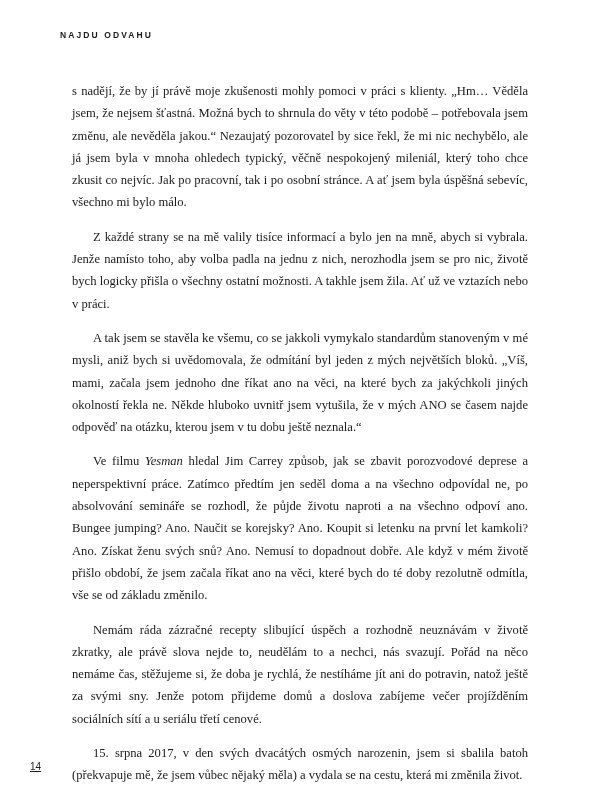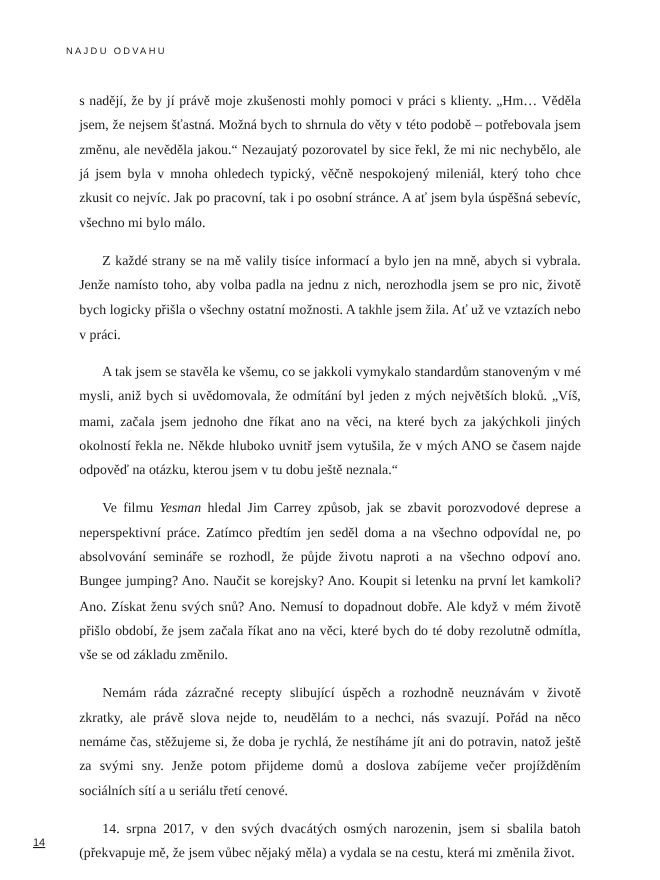--- a/index.html
+++ b/index.html
@@ -12,25 +12,25 @@
     width: 600px;
     height: 800px;
     background: #ffffff;
     font-family: "Liberation Serif", serif;
     color: #1a1a1a;
     overflow: hidden;
     box-sizing: border-box;
   }
   .running-head {
     position: absolute;
-    top: 41px;
+    top: 30px;
     left: 60px;
     font-family: "Liberation Sans", sans-serif;
     font-size: 8.5px;
-    font-weight: normal;
+    font-weight: bold;
     letter-spacing: 2.1px;
     color: #1a1a1a;
     text-transform: uppercase;
   }
   .content {
     position: absolute;
     top: 68px;
     left: 60px;
     width: 480px;
   }
@@ -63,18 +63,18 @@
 <div class="page">
 
   <div class="running-head">NAJDU ODVAHU</div>
 
   <div class="content">
     <p>s nadějí, že by jí právě moje zkušenosti mohly pomoci v práci s klienty. „Hm… Věděla jsem, že nejsem šťastná. Možná bych to shrnula do věty v této podobě – potřebovala jsem změnu, ale nevěděla jakou.“ Nezaujatý pozorovatel by sice řekl, že mi nic nechybělo, ale já jsem byla v mnoha ohledech typický, věčně nespokojený mileniál, který toho chce zkusit co nejvíc. Jak po pracovní, tak i po osobní stránce. A ať jsem byla úspěšná sebevíc, všechno mi bylo málo.</p>
     <p class="indent">Z každé strany se na mě valily tisíce informací a bylo jen na mně, abych si vybrala. Jenže namísto toho, aby volba padla na jednu z nich, nerozhodla jsem se pro nic, životě bych logicky přišla o všechny ostatní možnosti. A takhle jsem žila. Ať už ve vztazích nebo v práci.</p>
     <p class="indent">A tak jsem se stavěla ke všemu, co se jakkoli vymykalo standardům stanoveným v mé mysli, aniž bych si uvědomovala, že odmítání byl jeden z mých největších bloků. „Víš, mami, začala jsem jednoho dne říkat ano na věci, na které bych za jakýchkoli jiných okolností řekla ne. Někde hluboko uvnitř jsem vytušila, že v mých ANO se časem najde odpověď na otázku, kterou jsem v tu dobu ještě neznala.“</p>
     <p class="indent"><span>Ve filmu </span><span class="italic">Yesman</span><span> hledal Jim Carrey způsob, jak se zbavit porozvodové deprese a neperspektivní práce. Zatímco předtím jen seděl doma a na všechno odpovídal ne, po absolvování semináře se rozhodl, že půjde životu naproti a na všechno odpoví ano. Bungee jumping? Ano. Naučit se korejsky? Ano. Koupit si letenku na první let kamkoli? Ano. Získat ženu svých snů? Ano. Nemusí to dopadnout dobře. Ale když v mém životě přišlo období, že jsem začala říkat ano na věci, které bych do té doby rezolutně odmítla, vše se od základu změnilo.</span></p>
     <p class="indent">Nemám ráda zázračné recepty slibující úspěch a rozhodně neuznávám v životě zkratky, ale právě slova nejde to, neudělám to a nechci, nás svazují. Pořád na něco nemáme čas, stěžujeme si, že doba je rychlá, že nestíháme jít ani do potravin, natož ještě za svými sny. Jenže potom přijdeme domů a doslova zabíjeme večer projížděním sociálních sítí a u seriálu třetí cenové.</p>
-    <p class="indent">14. srpna 2017, v den svých dvacátých osmých narozenin, jsem si sbalila batoh (překvapuje mě, že jsem vůbec nějaký měla) a vydala se na cestu, která mi změnila život.</p>
+    <p class="indent">15. srpna 2017, v den svých dvacátých osmých narozenin, jsem si sbalila batoh (překvapuje mě, že jsem vůbec nějaký měla) a vydala se na cestu, která mi změnila život.</p>
   </div>
 
   <div class="folio">14</div>
 
 </div>
 
 </body></html>

